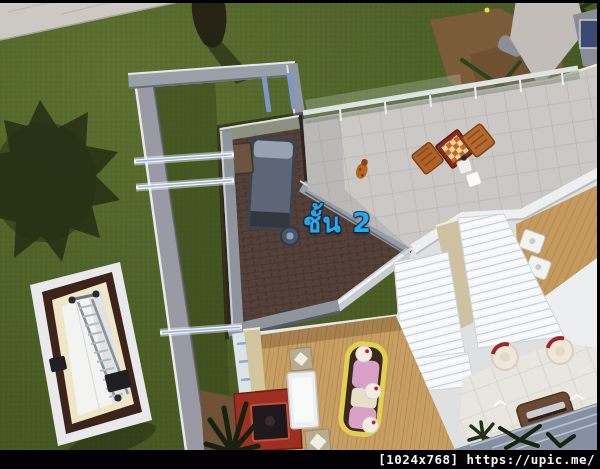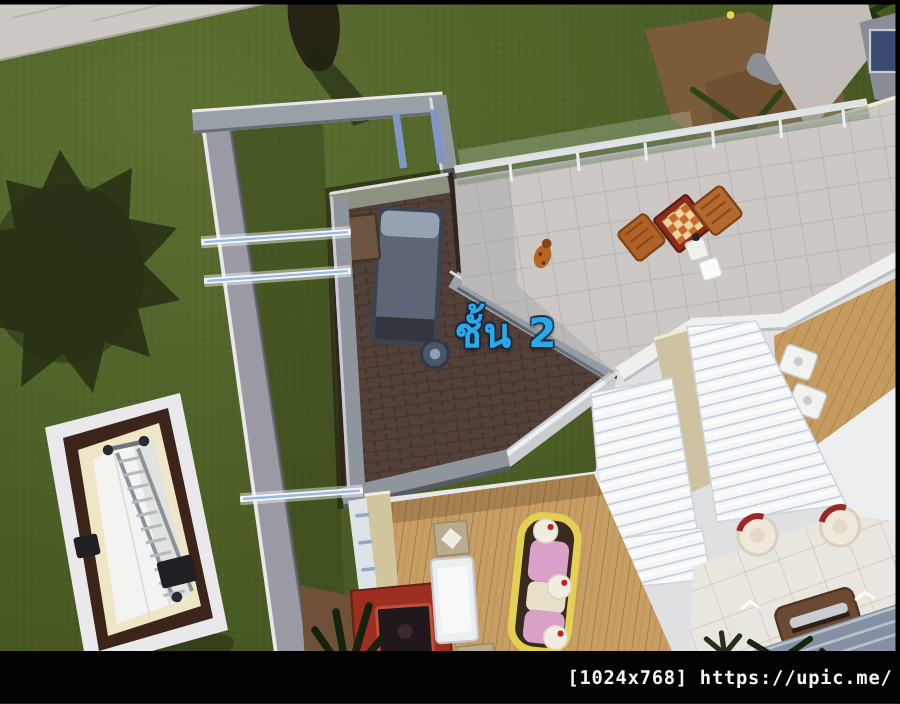--- a/index.html
+++ b/index.html
@@ -13,21 +13,21 @@
     color:#29a9e8;letter-spacing:1px;white-space:nowrap;
     text-shadow:1px 1px 0 rgba(12,34,66,.85),-1px -1px 0 rgba(12,34,66,.7),
                 1px -1px 0 rgba(12,34,66,.7),-1px 1px 0 rgba(12,34,66,.7),
                 0 2px 3px rgba(0,0,20,.55);
   }
   #label-floor{left:303px;top:208px;text-align:center;}
   #label-room{left:236px;top:252px;}
   #frame-top{position:absolute;left:0;top:0;width:600px;height:3px;background:#000;}
   #frame-right{position:absolute;right:0;top:0;width:3px;height:469px;background:#000;}
   #watermark-bar{
-    position:absolute;left:0;bottom:0;width:600px;height:35px;background:#030103;
+    position:absolute;left:0;bottom:0;width:600px;height:19px;background:#030103;
     display:flex;align-items:center;justify-content:flex-end;
   }
   #watermark-text{
     font-family:"DejaVu Sans Mono",monospace;font-size:12.5px;font-weight:bold;
     color:#f5f3f5;letter-spacing:.5px;padding-right:5px;
     text-shadow:0 0 2px rgba(0,0,0,.9);
   }
 </style>
 </head>
 <body>

